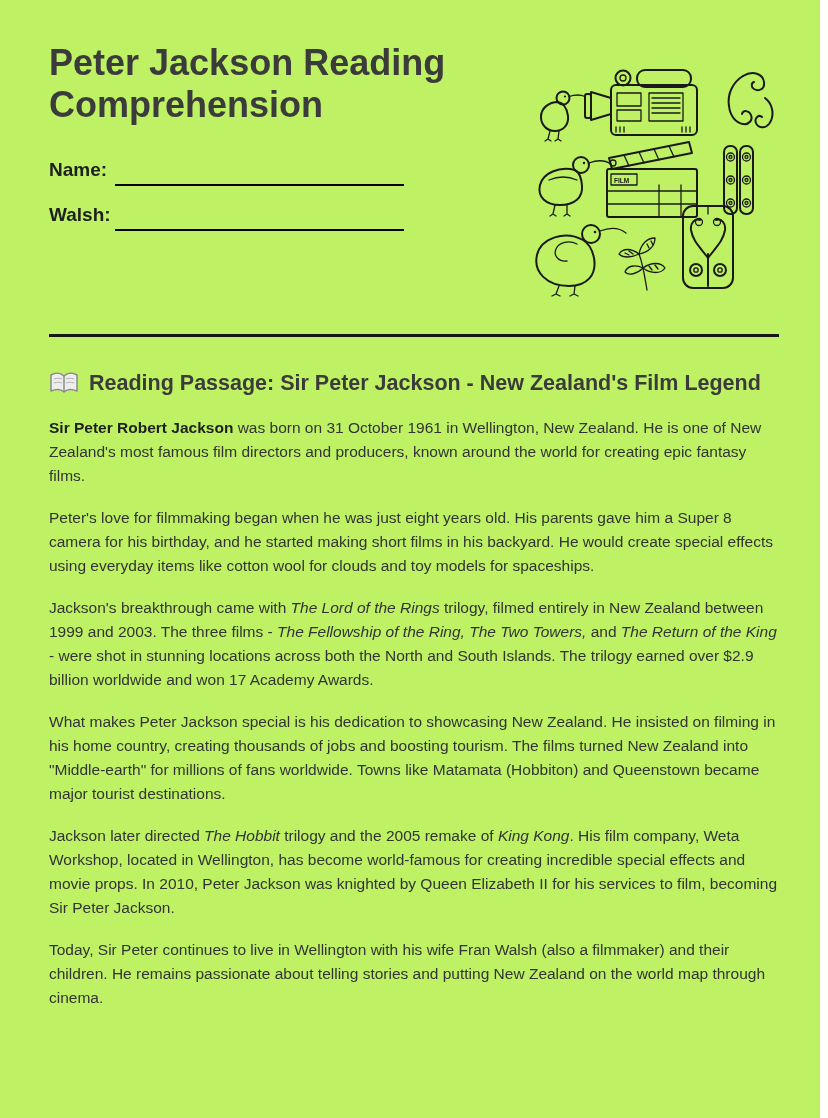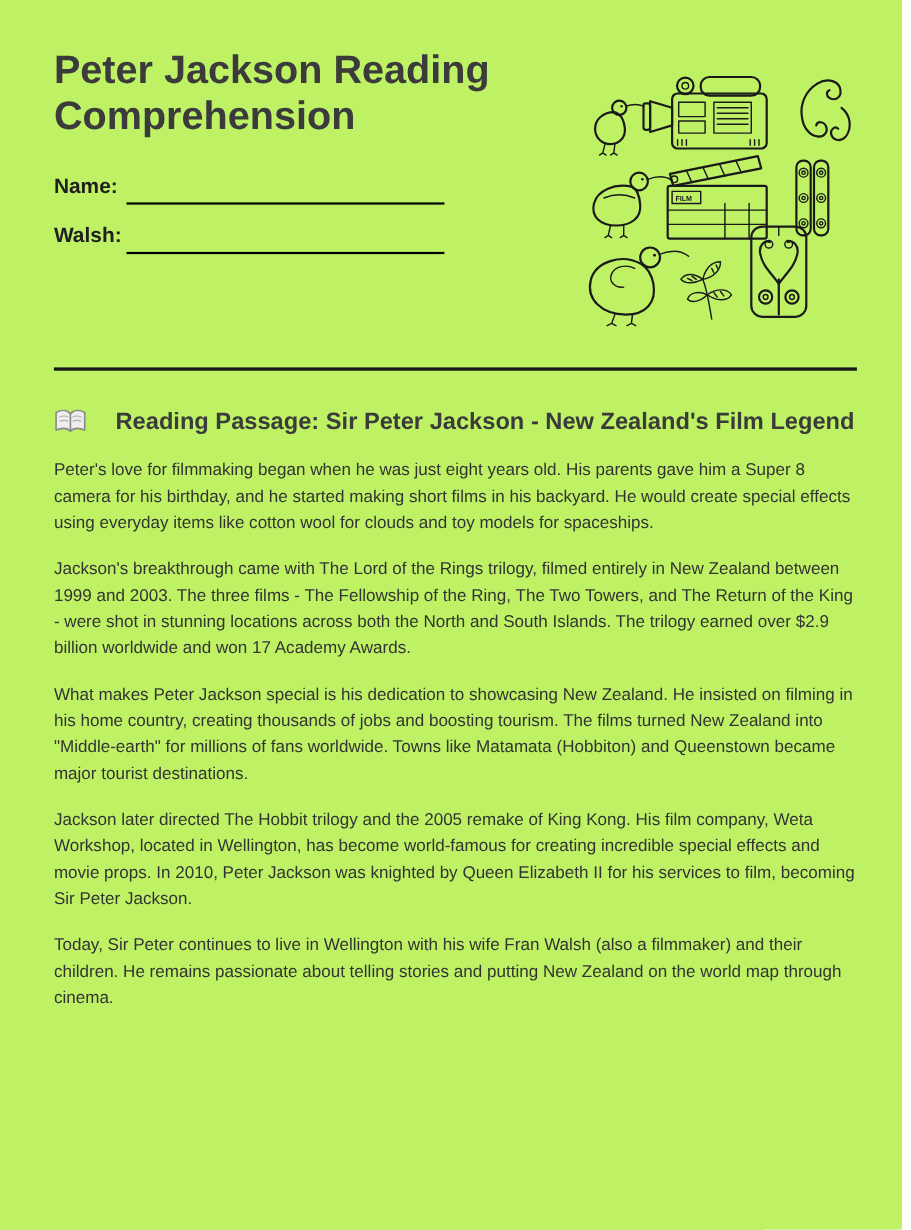--- a/index.html
+++ b/index.html
@@ -29,28 +29,28 @@
   }
   .illo .s1 { stroke-width:1.3; }
   .illo .dot { fill:#1a1a1a; stroke:none; }
   .illo text { fill:#1a1a1a; stroke:none; font:700 6.5px "Liberation Sans", sans-serif; }
   .divider {
     position:absolute; left:49px; top:334px; width:730px; height:0;
     border-top:3px solid #161616;
   }
   .content { position:absolute; left:49px; top:336px; width:730px; }
   h2.section {
-    display:flex; align-items:center; gap:26px; margin:34px 0 20px;
+    display:flex; align-items:center; gap:10px; margin:34px 0 20px;
     font-size:21.5px; font-weight:700; color:#3b3b3b; white-space:nowrap;
   }
   h2.questions-heading { margin:28px 0 24px; }
   .h-icon { display:inline-flex; flex:0 0 auto; }
   .para { font-size:15.5px; line-height:24px; color:#333; margin:0 0 18px; }
   .para .b { font-weight:700; color:#1f1f1f; }
-  .para .i { }
+  .para .i { font-style:italic; }
   .question { font-size:15.5px; line-height:22px; font-weight:700; color:#222; margin:0; }
 </style>
 </head>
 <body>
 
 <div class="page">
 
   <h1 class="title">Peter Jackson Reading Comprehension</h1>
 
   <span class="field-label name-label">Name:</span>
@@ -168,20 +168,21 @@
         <svg width="30" height="26" viewBox="0 0 30 26">
           <path d="M2,5 C7,2 12,3 15,6 C18,3 23,2 28,5 V21 C23,19 18,19 15,22 C12,19 7,19 2,21 Z" fill="#ededed" stroke="#8a8a8a" stroke-width="1.5" stroke-linejoin="round"></path>
           <path d="M15,6 V22" fill="none" stroke="#8a8a8a" stroke-width="1.5"></path>
           <path d="M5,9 C8,8 11,8 13,9 M5,13 C8,12 11,12 13,13 M17,9 C19,8 22,8 25,9 M17,13 C19,12 22,12 25,13" fill="none" stroke="#b0b0b0" stroke-width="1"></path>
         </svg>
       </span>
       <span>Reading Passage: Sir Peter Jackson - New Zealand's Film Legend</span>
     </h2>
 
     <div id="passage-body">
+        <p class="para"><span class="b">Sir Peter Robert Jackson</span><span> was born on 31 October 1961 in Wellington, New Zealand. He is one of New Zealand's most famous film directors and producers, known around the world for creating epic fantasy films.</span></p>
         <p class="para"><span>Peter's love for filmmaking began when he was just eight years old. His parents gave him a Super 8 camera for his birthday, and he started making short films in his backyard. He would create special effects using everyday items like cotton wool for clouds and toy models for spaceships.</span></p>
         <p class="para"><span>Jackson's breakthrough came with </span><span class="i">The Lord of the Rings</span><span> trilogy, filmed entirely in New Zealand between 1999 and 2003. The three films - </span><span class="i">The Fellowship of the Ring,</span><span> </span><span class="i">The Two Towers,</span><span> and </span><span class="i">The Return of the King</span><span> - were shot in stunning locations across both the North and South Islands. The trilogy earned over $2.9 billion worldwide and won 17 Academy Awards.</span></p>
         <p class="para"><span>What makes Peter Jackson special is his dedication to showcasing New Zealand. He insisted on filming in his home country, creating thousands of jobs and boosting tourism. The films turned New Zealand into "Middle-earth" for millions of fans worldwide. Towns like Matamata (Hobbiton) and Queenstown became major tourist destinations.</span></p>
         <p class="para"><span>Jackson later directed </span><span class="i">The Hobbit</span><span> trilogy and the 2005 remake of </span><span class="i">King Kong</span><span>. His film company, Weta Workshop, located in Wellington, has become world-famous for creating incredible special effects and movie props. In 2010, Peter Jackson was knighted by Queen Elizabeth II for his services to film, becoming Sir Peter Jackson.</span></p>
         <p class="para"><span>Today, Sir Peter continues to live in Wellington with his wife Fran Walsh (also a filmmaker) and their children. He remains passionate about telling stories and putting New Zealand on the world map through cinema.</span></p>
       </div>
 
 
 
   </div>

